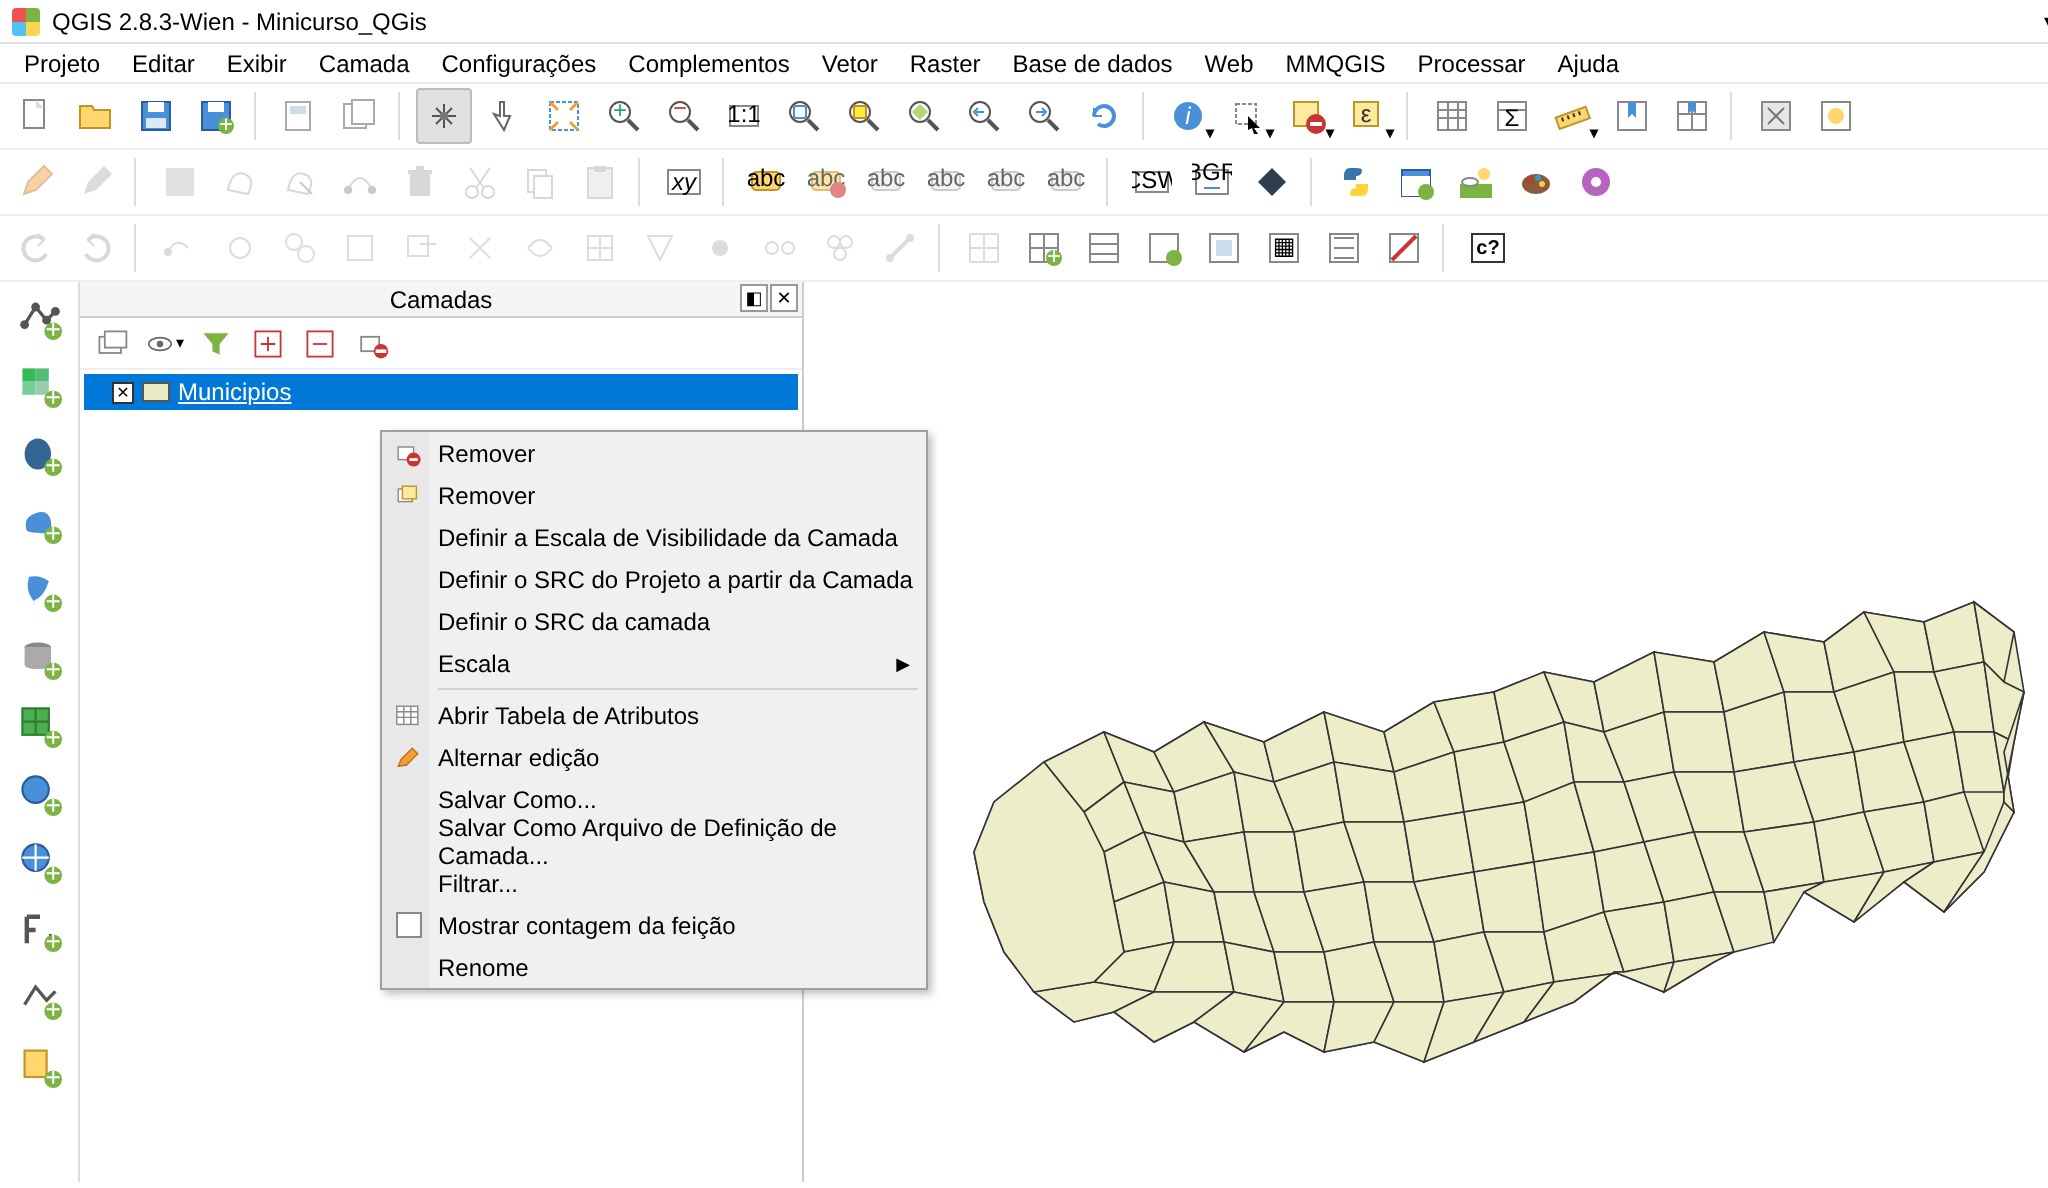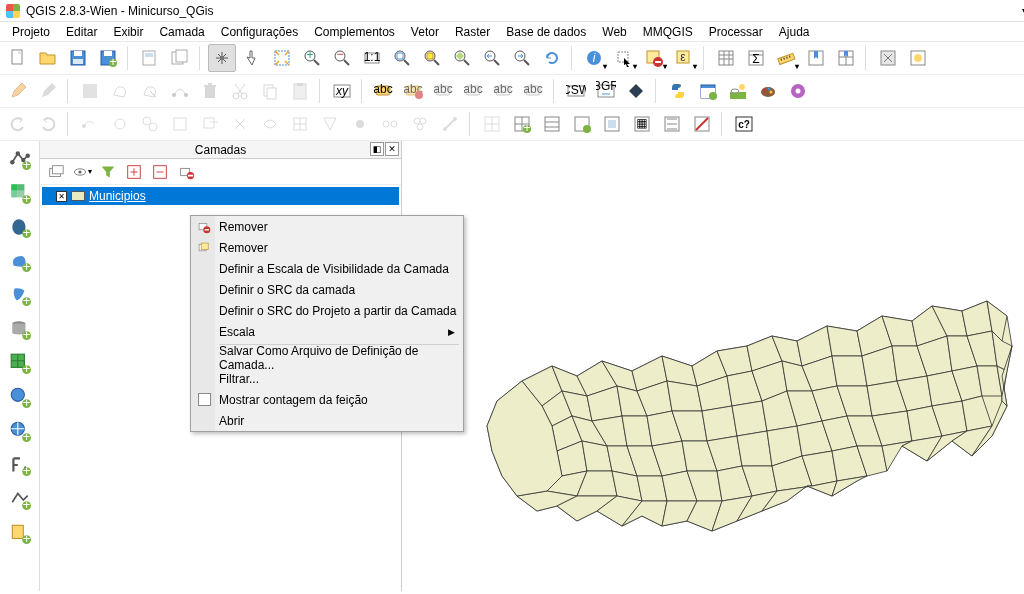--- a/index.html
+++ b/index.html
@@ -850,40 +850,60 @@
           <rect x="3" y="5" width="10" height="9" fill="#fff" stroke="#888"></rect>
           <rect x="6" y="3" width="10" height="9" fill="#ffeb9c" stroke="#c0932b"></rect>
         </svg>
       </span>
       <span>Remover</span>
     </div>
   <div class="mi">
       <span>Definir a Escala de Visibilidade da Camada</span>
     </div>
   <div class="mi">
+      <span>Definir o SRC do Projeto a partir da Camada</span>
+    </div>
+  <div class="mi">
       <span>Definir o SRC da camada</span>
-    </div>
-  <div class="mi">
-      <span>Definir o SRC do Projeto a partir da Camada</span>
     </div>
   <div class="mi">
       <span>Escala</span>
       <span class="arrow">▶</span>
     </div>
   <div class="msep"></div>
+  <div class="mi">
+      <span class="mic">
+        <svg width="14" height="14" viewBox="0 0 20 20">
+          <rect x="2" y="3" width="15" height="13" fill="#fff" stroke="#888"></rect>
+          <path d="M2 7 H17 M2 11 H17 M7 3 V16 M12 3 V16" stroke="#888"></path>
+        </svg>
+      </span>
+      <span>Abrir Tabela de Atributos</span>
+    </div>
+  <div class="mi">
+      <span class="mic">
+        <svg width="14" height="14" viewBox="0 0 20 20">
+          <path d="M3 16 L5 11 L13 3 L17 7 L9 15 Z" fill="#f0a030" stroke="#b87320"></path>
+        </svg>
+      </span>
+      <span>Alternar edição</span>
+    </div>
+  <div class="mi">
+      <span>Salvar Como...</span>
+    </div>
   <div class="mi">
       <span>Salvar Como Arquivo de Definição de Camada...</span>
     </div>
   <div class="mi">
       <span>Filtrar...</span>
     </div>
   <div class="mi">
       <span class="mic">
         <svg width="13" height="13" viewBox="0 0 13 13">
           <rect x="0.5" y="0.5" width="12" height="12" fill="#fff" stroke="#888"></rect>
         </svg>
       </span>
       <span>Mostrar contagem da feição</span>
     </div>
   <div class="mi">
-      <span>Abrir</span>
+      <span>Renome</span>
     </div>
 </div>
 
 </body></html>

